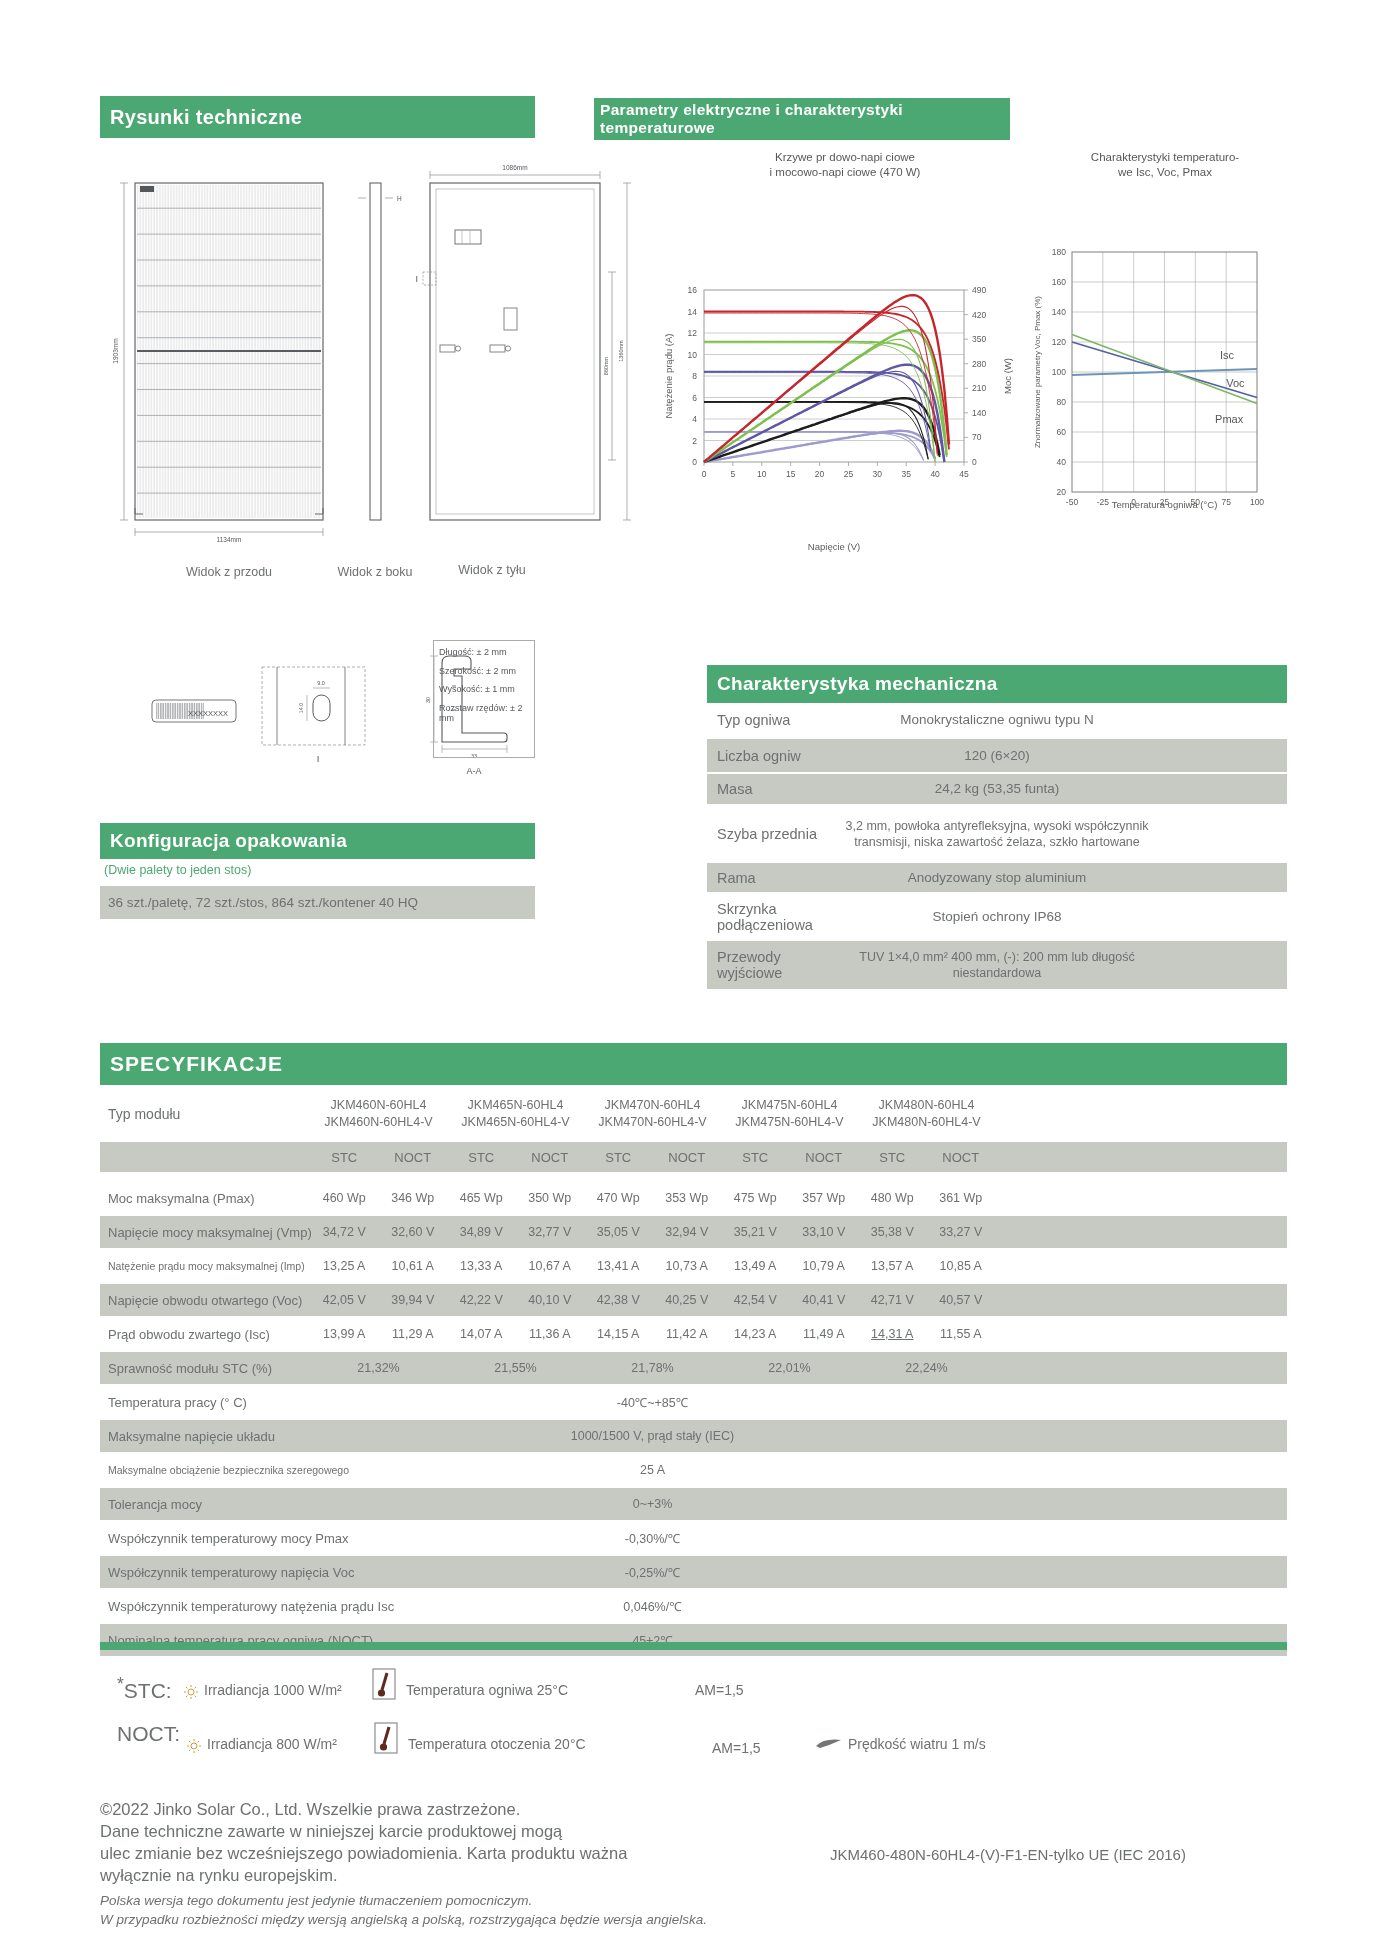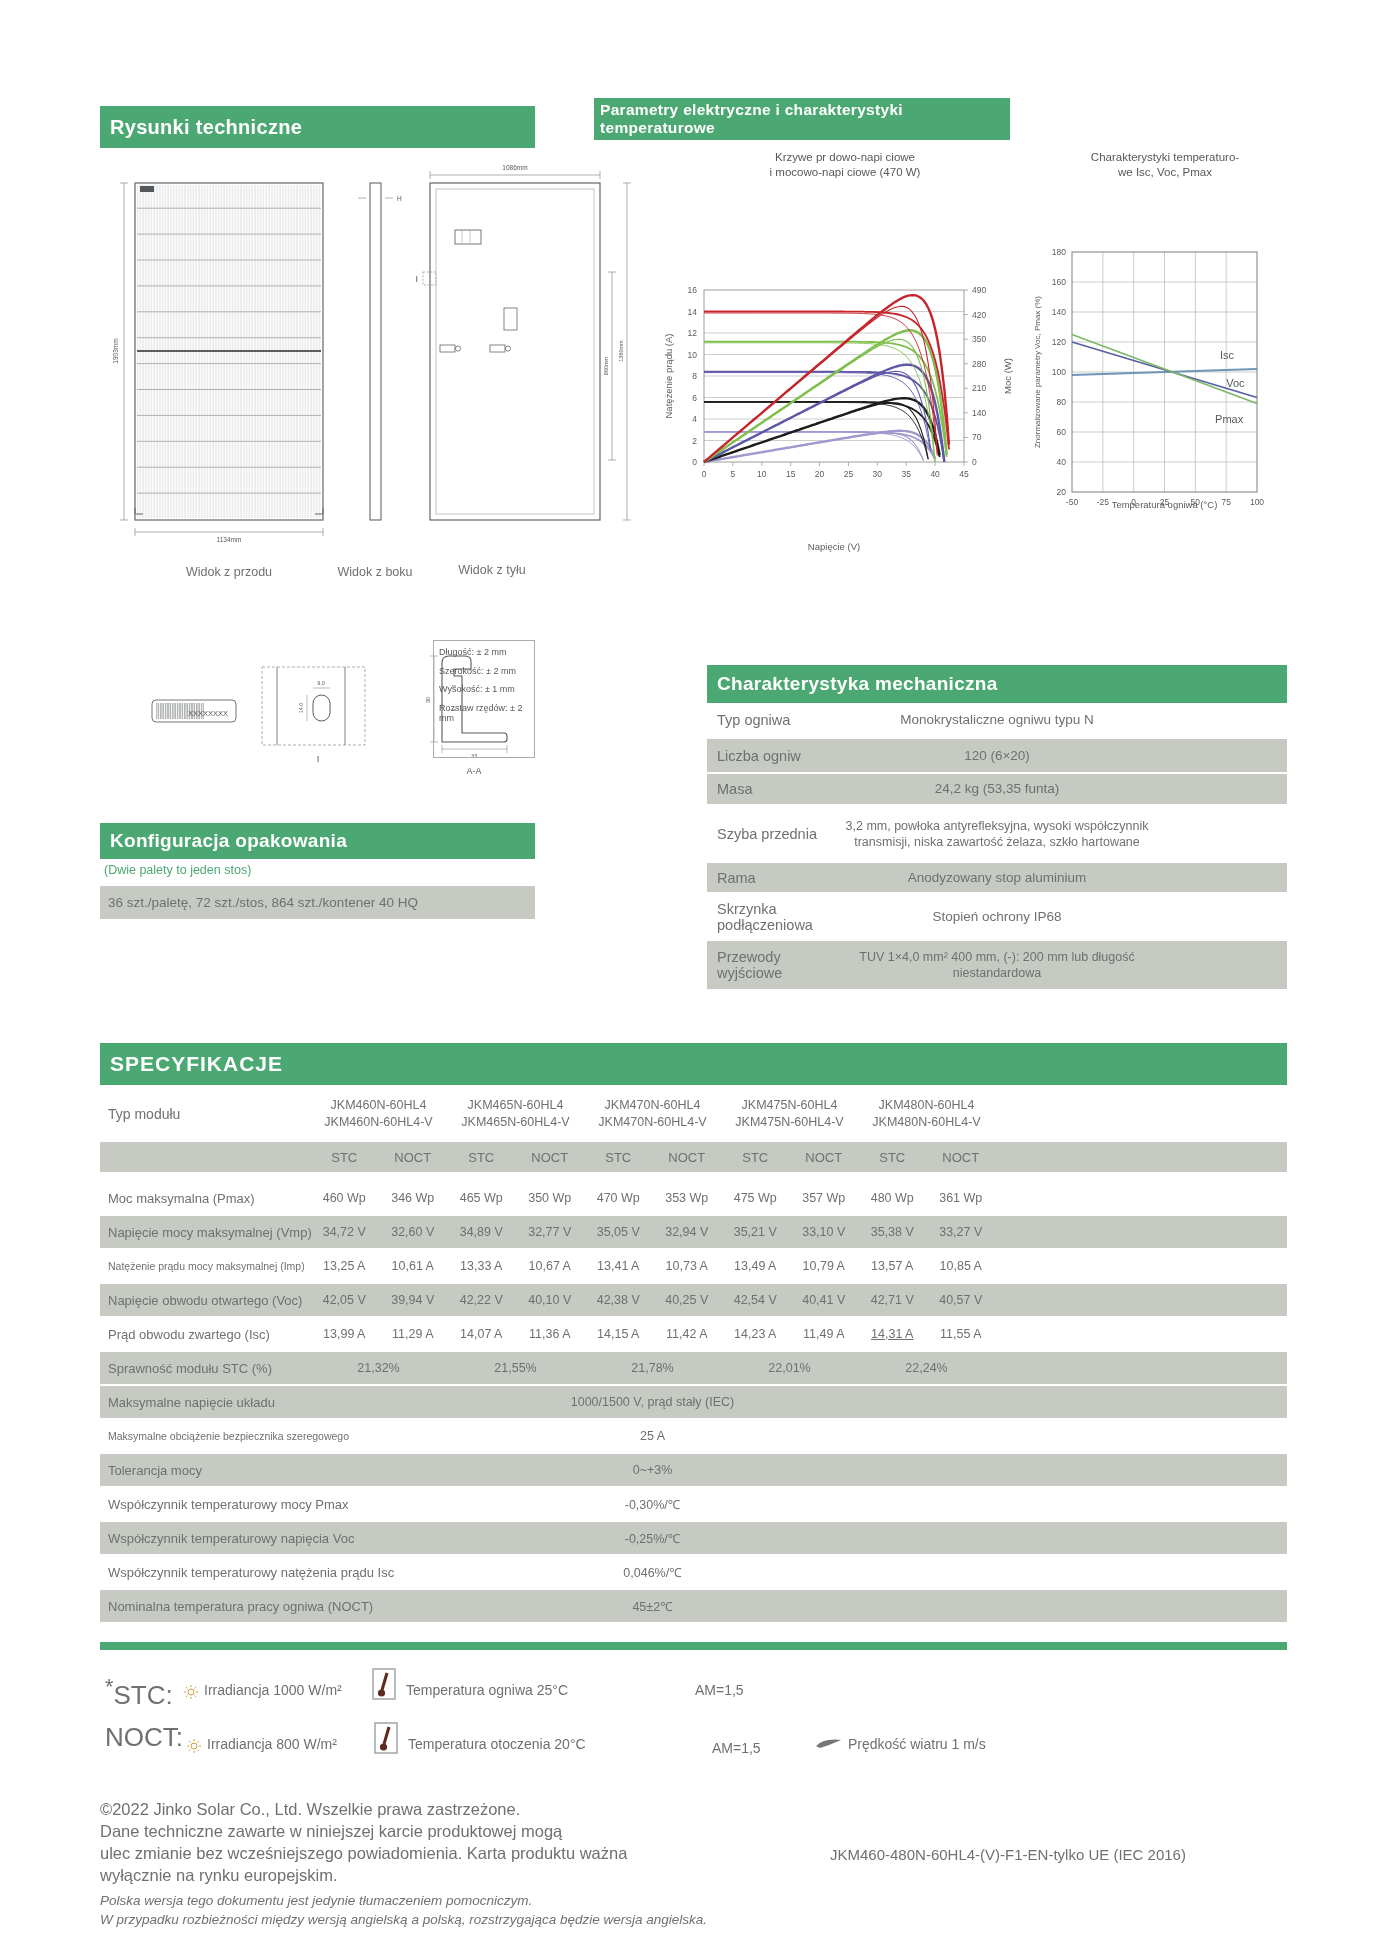--- a/index.html
+++ b/index.html
@@ -1,20 +1,20 @@
 <!DOCTYPE html>
 <html><head>
 <meta charset="utf-8">
 <style>
   html,body{margin:0;padding:0;background:#e8e8e8;}
   .page{position:relative;width:1382px;height:1940px;background:#ffffff;margin:0 auto;
         font-family:"Liberation Sans",sans-serif;color:#6d7170;overflow:hidden;}
   .gbar{position:absolute;background:#4ca873;color:#fff;font-weight:bold;display:flex;align-items:center;
         padding-left:10px;box-sizing:border-box;letter-spacing:.3px;}
-  #bar-drawings{left:100px;top:106px;width:435px;height:42px;font-size:20px;}
+  #bar-drawings{left:100px;top:96px;width:435px;height:42px;font-size:20px;}
   #bar-electrical{left:594px;top:98px;width:416px;height:42px;font-size:15.5px;padding-left:6px;}
   #bar-mechanical{left:707px;top:665px;width:580px;height:38px;font-size:19px;}
   #bar-packaging{left:100px;top:823px;width:435px;height:36px;font-size:19px;}
   #bar-specs{left:100px;top:1043px;width:1187px;height:42px;font-size:21px;letter-spacing:1px;}
   svg{font-family:"Liberation Sans",sans-serif;}
   #drawings-svg{position:absolute;left:100px;top:130px;}
   #tolerance-box{position:absolute;left:433px;top:640px;width:102px;height:118px;border:1px solid #a9aca8;
         padding:6px 5px;box-sizing:border-box;font-size:9px;color:#55585b;}
   .tol-item{margin-bottom:8px;line-height:10.5px;}
   .chart-title{position:absolute;text-align:center;font-size:11.5px;line-height:15px;color:#55585b;white-space:pre-line;}
@@ -42,21 +42,21 @@
   .spec-row.gray{background:#c7cac3;}
   .spec-label{position:absolute;left:8px;top:50%;transform:translateY(-50%);font-size:13px;white-space:nowrap;}
   .spec-row.small-label .spec-label{font-size:10.5px;}
   .spec-cell{position:absolute;top:50%;transform:translateY(-50%);text-align:center;font-size:12.5px;}
   #spec-type-row{height:57px;border-bottom:0;}
   #spec-type-row .spec-cell{font-size:12.5px;line-height:17px;white-space:pre-line;}
   #spec-subcol-row{height:30px;margin-bottom:8px;}
   #spec-subcol-row .spec-cell{font-size:13px;}
   #divider{position:absolute;left:100px;top:1642px;width:1187px;height:8px;background:#4ca873;}
   .legend-text{position:absolute;font-size:14px;color:#6d7170;}
-  .legend-big{position:absolute;font-size:26px;color:#6d7170;}
+  .legend-big{position:absolute;font-size:21px;color:#6d7170;margin-left:12px;}
   .licon{position:absolute;}
   #footer-copy{position:absolute;left:100px;top:1798px;font-size:16.5px;line-height:22px;color:#6d7170;white-space:pre-line;}
   #footer-note{position:absolute;left:100px;top:1891px;font-size:13.5px;line-height:19px;font-style:italic;
         color:#6d7170;white-space:pre-line;}
   #doc-number{position:absolute;left:830px;top:1846px;font-size:15px;color:#6d7170;}
 </style>
 </head>
 <body>
 
 <div class="page">
@@ -432,20 +432,24 @@
         <div class="spec-cell" style="left: 826.5px; width: 68.5px;">11,55 A</div>
       </div>
       <div class="spec-row gray">
         <div class="spec-label">Sprawność modułu STC (%)</div>
         <div class="spec-cell" style="left: 210px; width: 137px;">21,32%</div>
         <div class="spec-cell" style="left: 347px; width: 137px;">21,55%</div>
         <div class="spec-cell" style="left: 484px; width: 137px;">21,78%</div>
         <div class="spec-cell" style="left: 621px; width: 137px;">22,01%</div>
         <div class="spec-cell" style="left: 758px; width: 137px;">22,24%</div>
       </div>
+      <div class="spec-row">
+        <div class="spec-label">Temperatura pracy (°  C)</div>
+        <div class="spec-cell" style="left: 210px; width: 685px;">-40℃~+85℃</div>
+      </div>
       <div class="spec-row gray">
         <div class="spec-label">Maksymalne napięcie układu</div>
         <div class="spec-cell" style="left: 210px; width: 685px;">1000/1500 V, prąd stały (IEC)</div>
       </div>
       <div class="spec-row small-label">
         <div class="spec-label">Maksymalne obciążenie bezpiecznika szeregowego</div>
         <div class="spec-cell" style="left: 210px; width: 685px;">25 A</div>
       </div>
       <div class="spec-row gray">
         <div class="spec-label">Tolerancja mocy</div>

